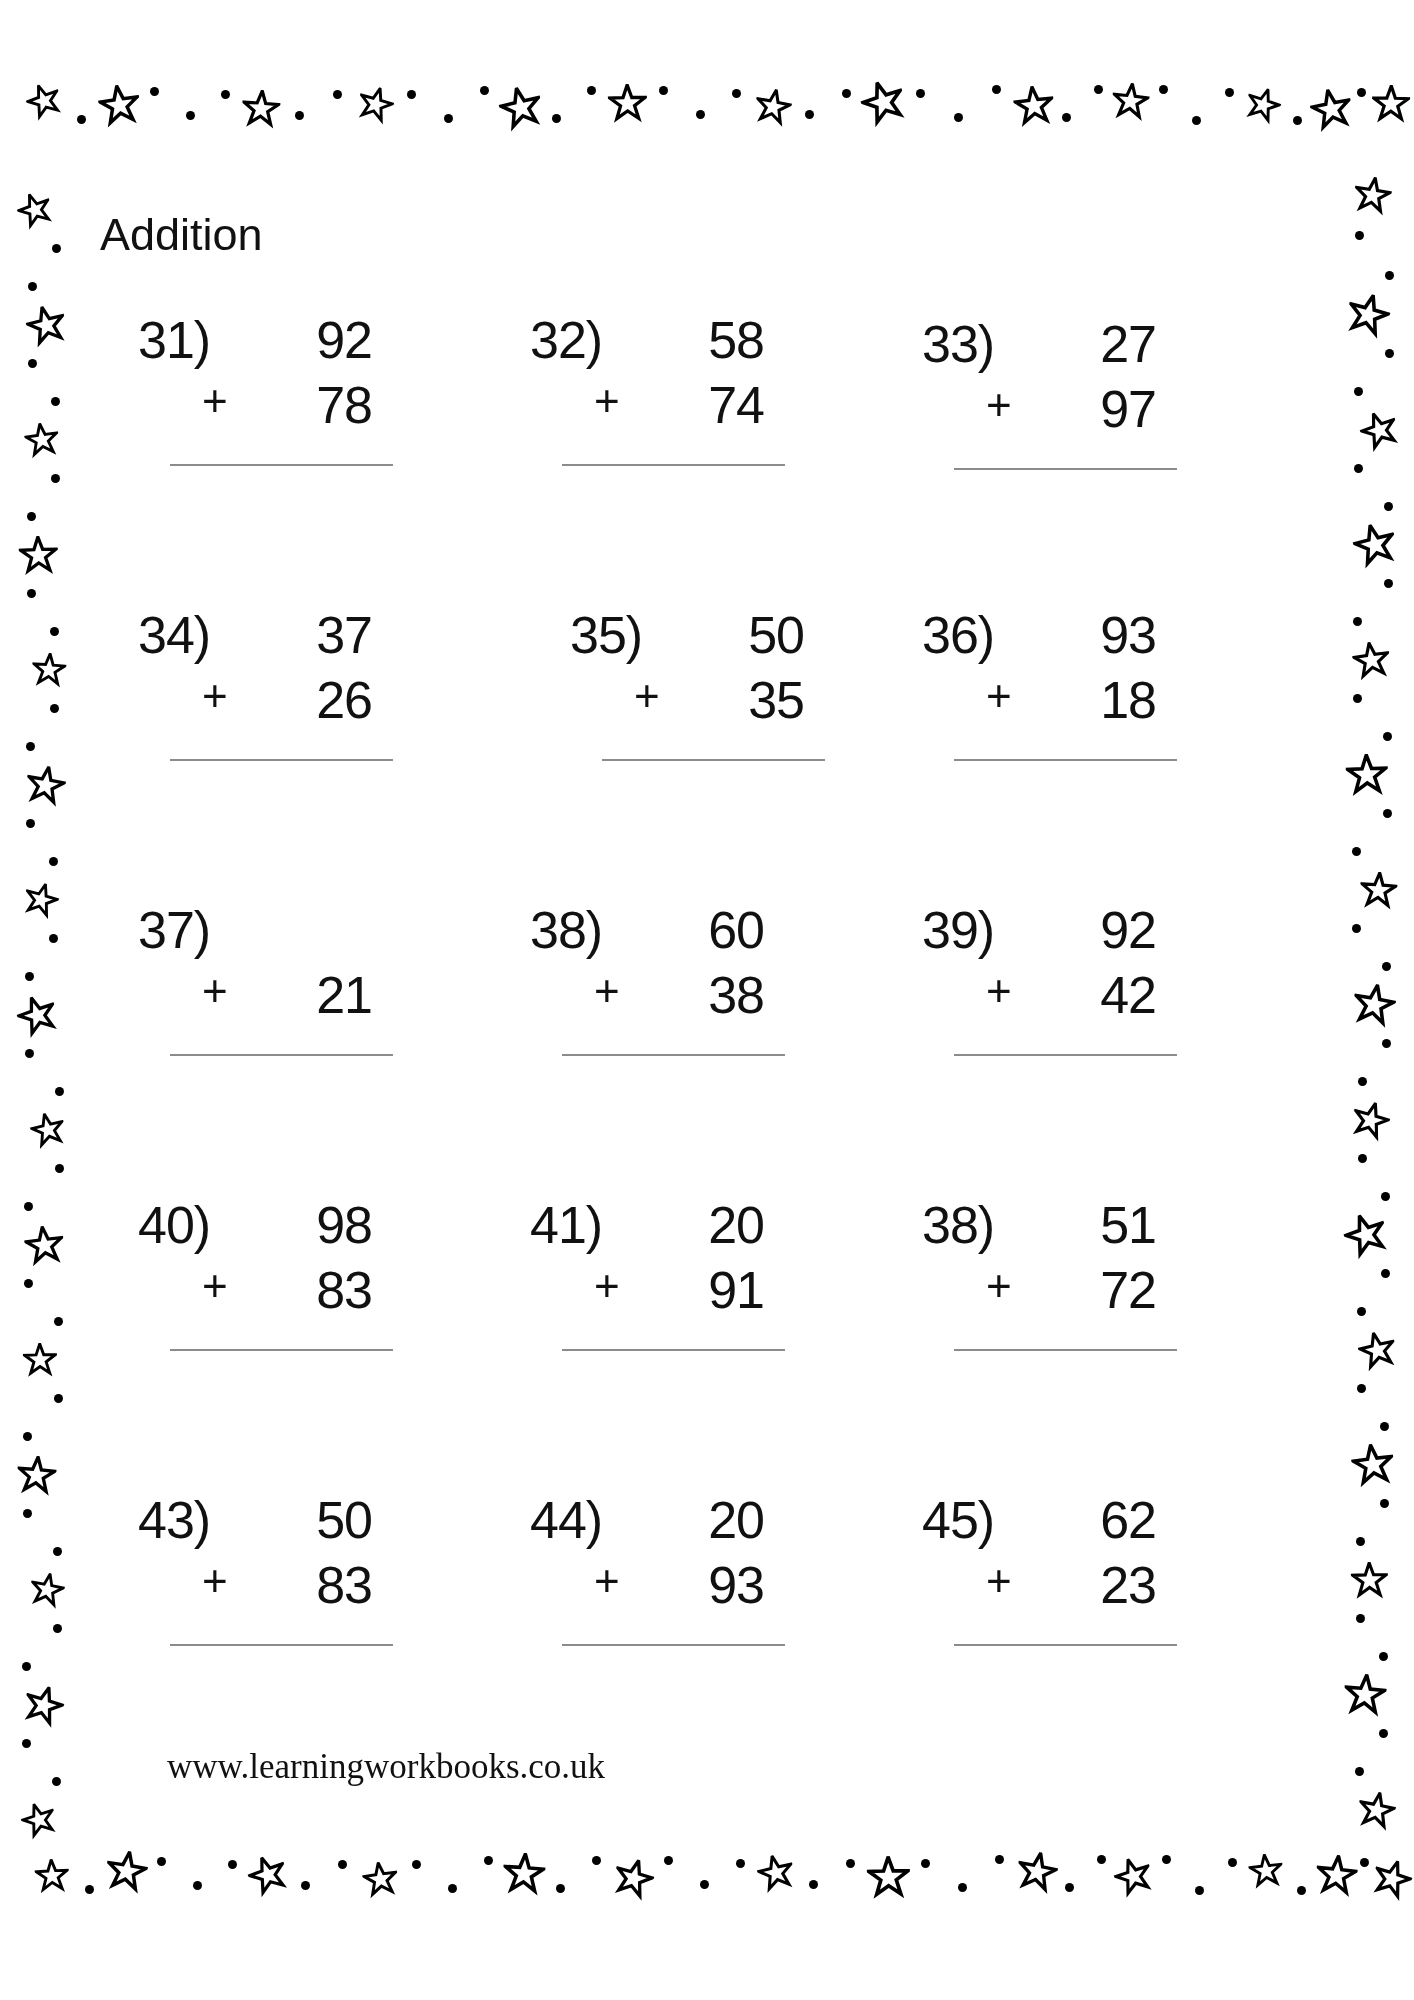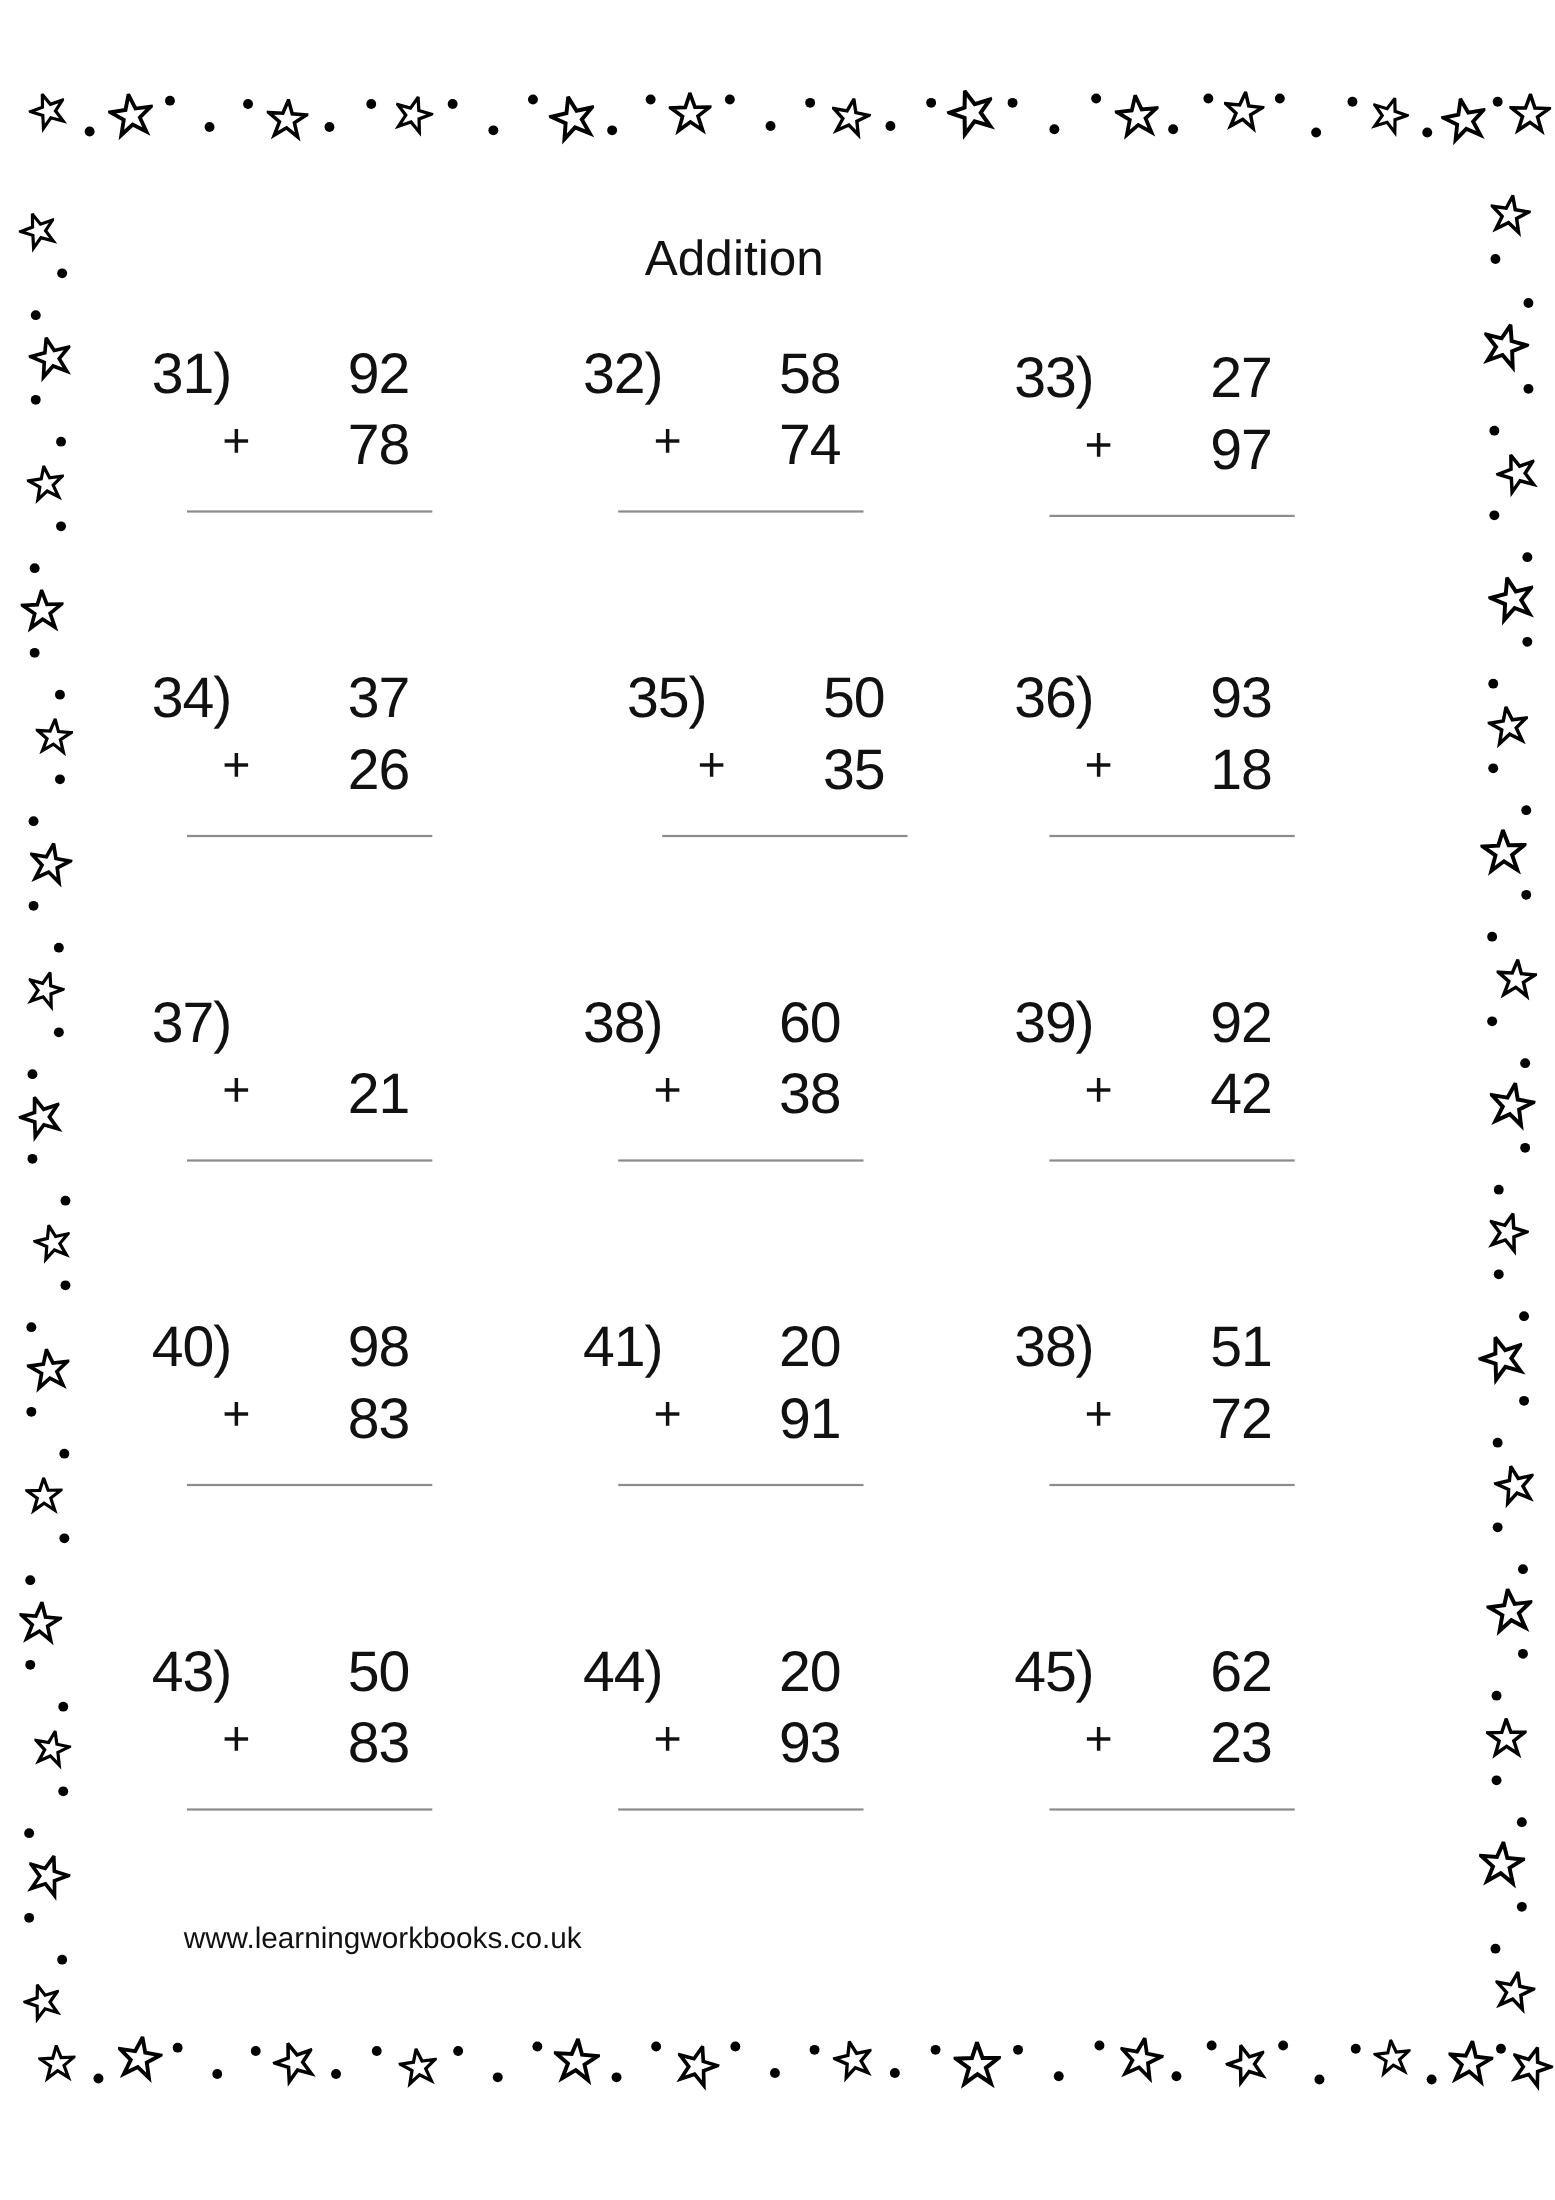--- a/index.html
+++ b/index.html
@@ -12,35 +12,34 @@
     overflow:hidden;
   }
   
   .border-layer{position:absolute;left:0;top:0;width:1414px;height:2000px;pointer-events:none;}
   .star{position:absolute;}
   .star svg{display:block;width:100%;height:100%;}
   .dot{position:absolute;width:9px;height:9px;border-radius:50%;background:#000;}
   
   .title{
     position:absolute;left:100px;top:210px;width:1135px;
-    text-align:center;
     font-size:45px;line-height:1.1;font-weight:400;
     letter-spacing:0;
   }
   
   .problem{position:absolute;width:255px;height:170px;font-size:52px;line-height:1;}
   .p-label{position:absolute;left:0;top:0;letter-spacing:-1px;}
   .p-top{position:absolute;left:0;top:0;width:255px;text-align:right;padding-right:21px;box-sizing:border-box;letter-spacing:-1px;}
   .p-plus{position:absolute;left:64px;top:65px;font-size:44px;}
   .p-bot{position:absolute;left:0;top:65px;width:255px;text-align:right;padding-right:21px;box-sizing:border-box;letter-spacing:-1px;}
   .p-rule{position:absolute;left:32px;top:150px;width:223px;border-top:2px solid #8c8c8c;}
   
   .footer{
     position:absolute;left:167px;top:1746px;
-    font-size:27px;line-height:1.2;font-weight:400;
+    font-size:35px;line-height:1.2;font-weight:400;font-family:Liberation Serif, serif;
   }
 </style>
 </head>
 <body>
 
 <div class="page">
 
   <div class="border-layer" id="star-border">
       <div class="star" style="left: 27px; top: 84px; width: 34px; height: 34px; transform: rotate(-20deg);">
         <svg viewBox="0 0 40 40">

